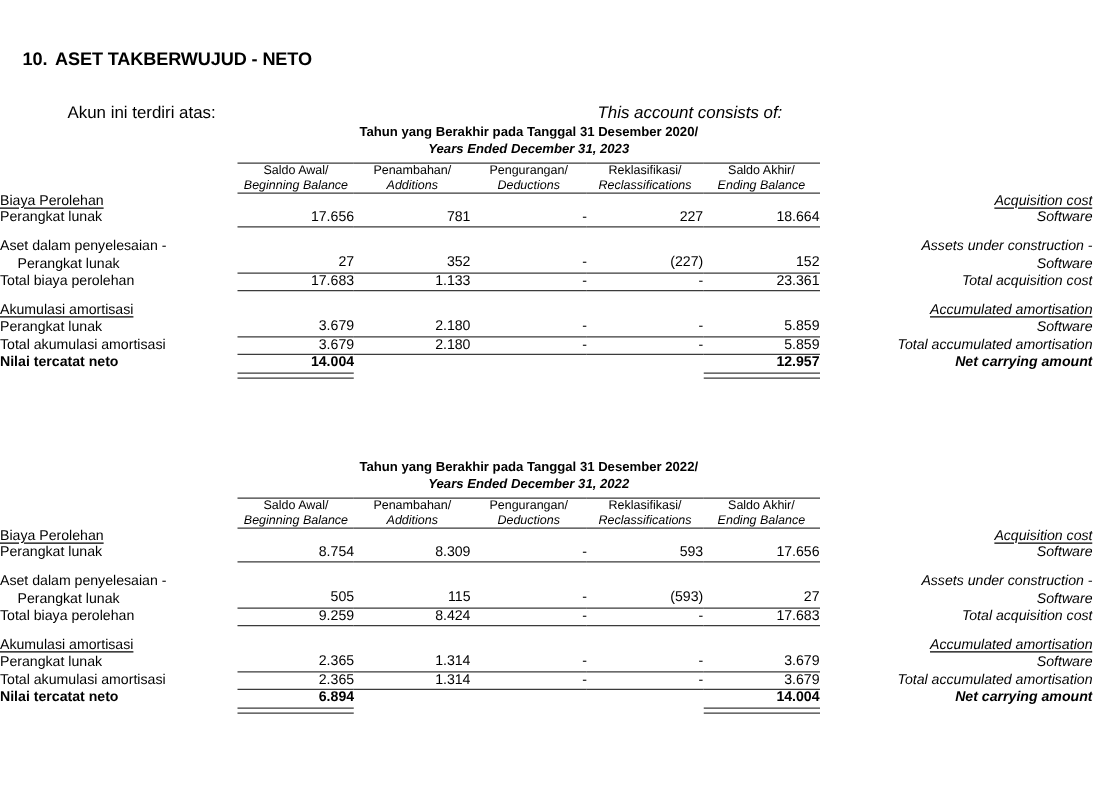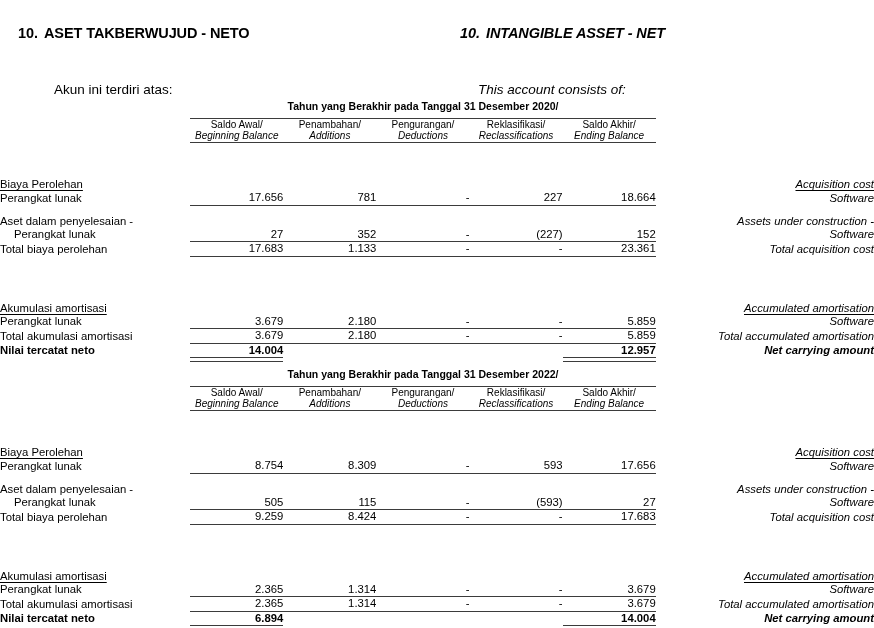--- a/index.html
+++ b/index.html
@@ -19,21 +19,21 @@
     position: absolute;
     inset: 0;
     width: 874px;
     height: 628px;
     overflow: hidden;
   }
 
   
   .note-heading {
     position: absolute;
-    top: 25px;
+    top: 40px;
     left: 18px;
     width: 840px;
     height: 22px;
   }
   .note-heading .id-title,
   .note-heading .en-title {
     position: absolute;
     top: 0;
     font-size: 14.5px;
     font-weight: bold;
@@ -145,21 +145,20 @@
     font-size: 11.3px;
     line-height: 13.5px;
     font-style: italic;
     text-align: right;
     padding: 3px 34px 2px 6px;
     white-space: nowrap;
   }
   td.en .uline {
     text-decoration: underline;
     text-underline-offset: 1.5px;
-    margin-top: 36px;
   }
   td.en.bold { font-weight: bold; }
   td.rb { border-bottom: 1.1px solid #3b3b3b; }
 
   tr.spacer td { height: 9px; padding: 0; line-height: 0; font-size: 0; }
 
   
   .dbl {
     height: 4px;
     padding: 0 7px;
@@ -178,33 +177,31 @@
 </style>
 </head>
 <body>
 
 <div class="page">
 
   <div class="note-heading">
     <div class="id-title">
       <span class="num">10.</span><span>ASET TAKBERWUJUD - NETO</span>
     </div>
-    <div class="en-title">
-      <span class="num">10.</span><span>INTANGIBLE ASSET - NET</span>
-    </div>
   </div>
 
   <div class="sub-heading">
     <div class="id-sub">Akun ini terdiri atas:</div>
     <div class="en-sub">This account consists of:</div>
   </div>
 
   <div class="table-block" id="block-2023">
     <div class="tbl-title">
       <div>Tahun yang Berakhir pada Tanggal 31 Desember 2020/</div>
+      <div class="en">Years Ended December 31, 2023</div>
     </div>
 
     <table class="fin">
       <colgroup>
         <col class="c-label">
           <col class="c-num">
           <col class="c-num">
           <col class="c-num">
           <col class="c-num">
           <col class="c-num">
@@ -335,20 +332,21 @@
             </td>
           <td></td>
         </tr>
       </tbody>
     </table>
   </div>
 
   <div class="table-block" id="block-2022">
     <div class="tbl-title">
       <div>Tahun yang Berakhir pada Tanggal 31 Desember 2022/</div>
+      <div class="en">Years Ended December 31, 2022</div>
     </div>
 
     <table class="fin">
       <colgroup>
         <col class="c-label">
           <col class="c-num">
           <col class="c-num">
           <col class="c-num">
           <col class="c-num">
           <col class="c-num">

